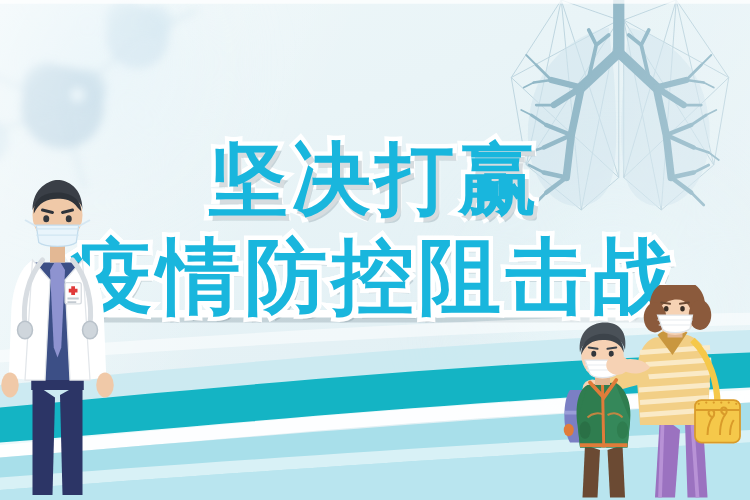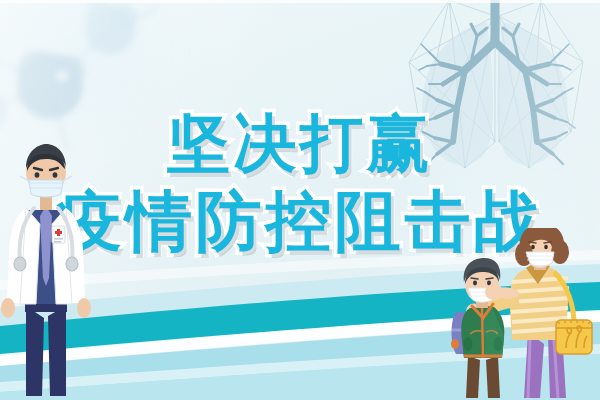--- a/index.html
+++ b/index.html
@@ -26,21 +26,21 @@
 
   
   .headline{position:absolute;left:0;top:112px;width:600px;text-align:center;pointer-events:none;user-select:none;}
   .tline{
     font-weight:700;color:#19b6dd;line-height:1;letter-spacing:.055em;
     font-family:"DejaVu Sans","Liberation Sans",sans-serif;
     -webkit-text-stroke:7px #ffffff;paint-order:stroke fill;
     text-shadow:3px 4px 0 rgba(120,140,150,.30);
   }
   .tl1{font-size:63px;}
-  .tl2{font-size:66px;margin-top:14px;}
+  .tl2{font-size:66px;margin-top:14px;text-decoration:underline;}
 
   
   .doctor{position:absolute;left:-4px;top:138px;width:108px;height:262px;}
   .family{position:absolute;right:-2px;top:228px;width:152px;height:172px;}
 
   
   .topline{position:absolute;left:0;top:0;width:600px;height:3px;background:rgba(255,255,255,.75);}
 </style>
 </head>
 <body>

